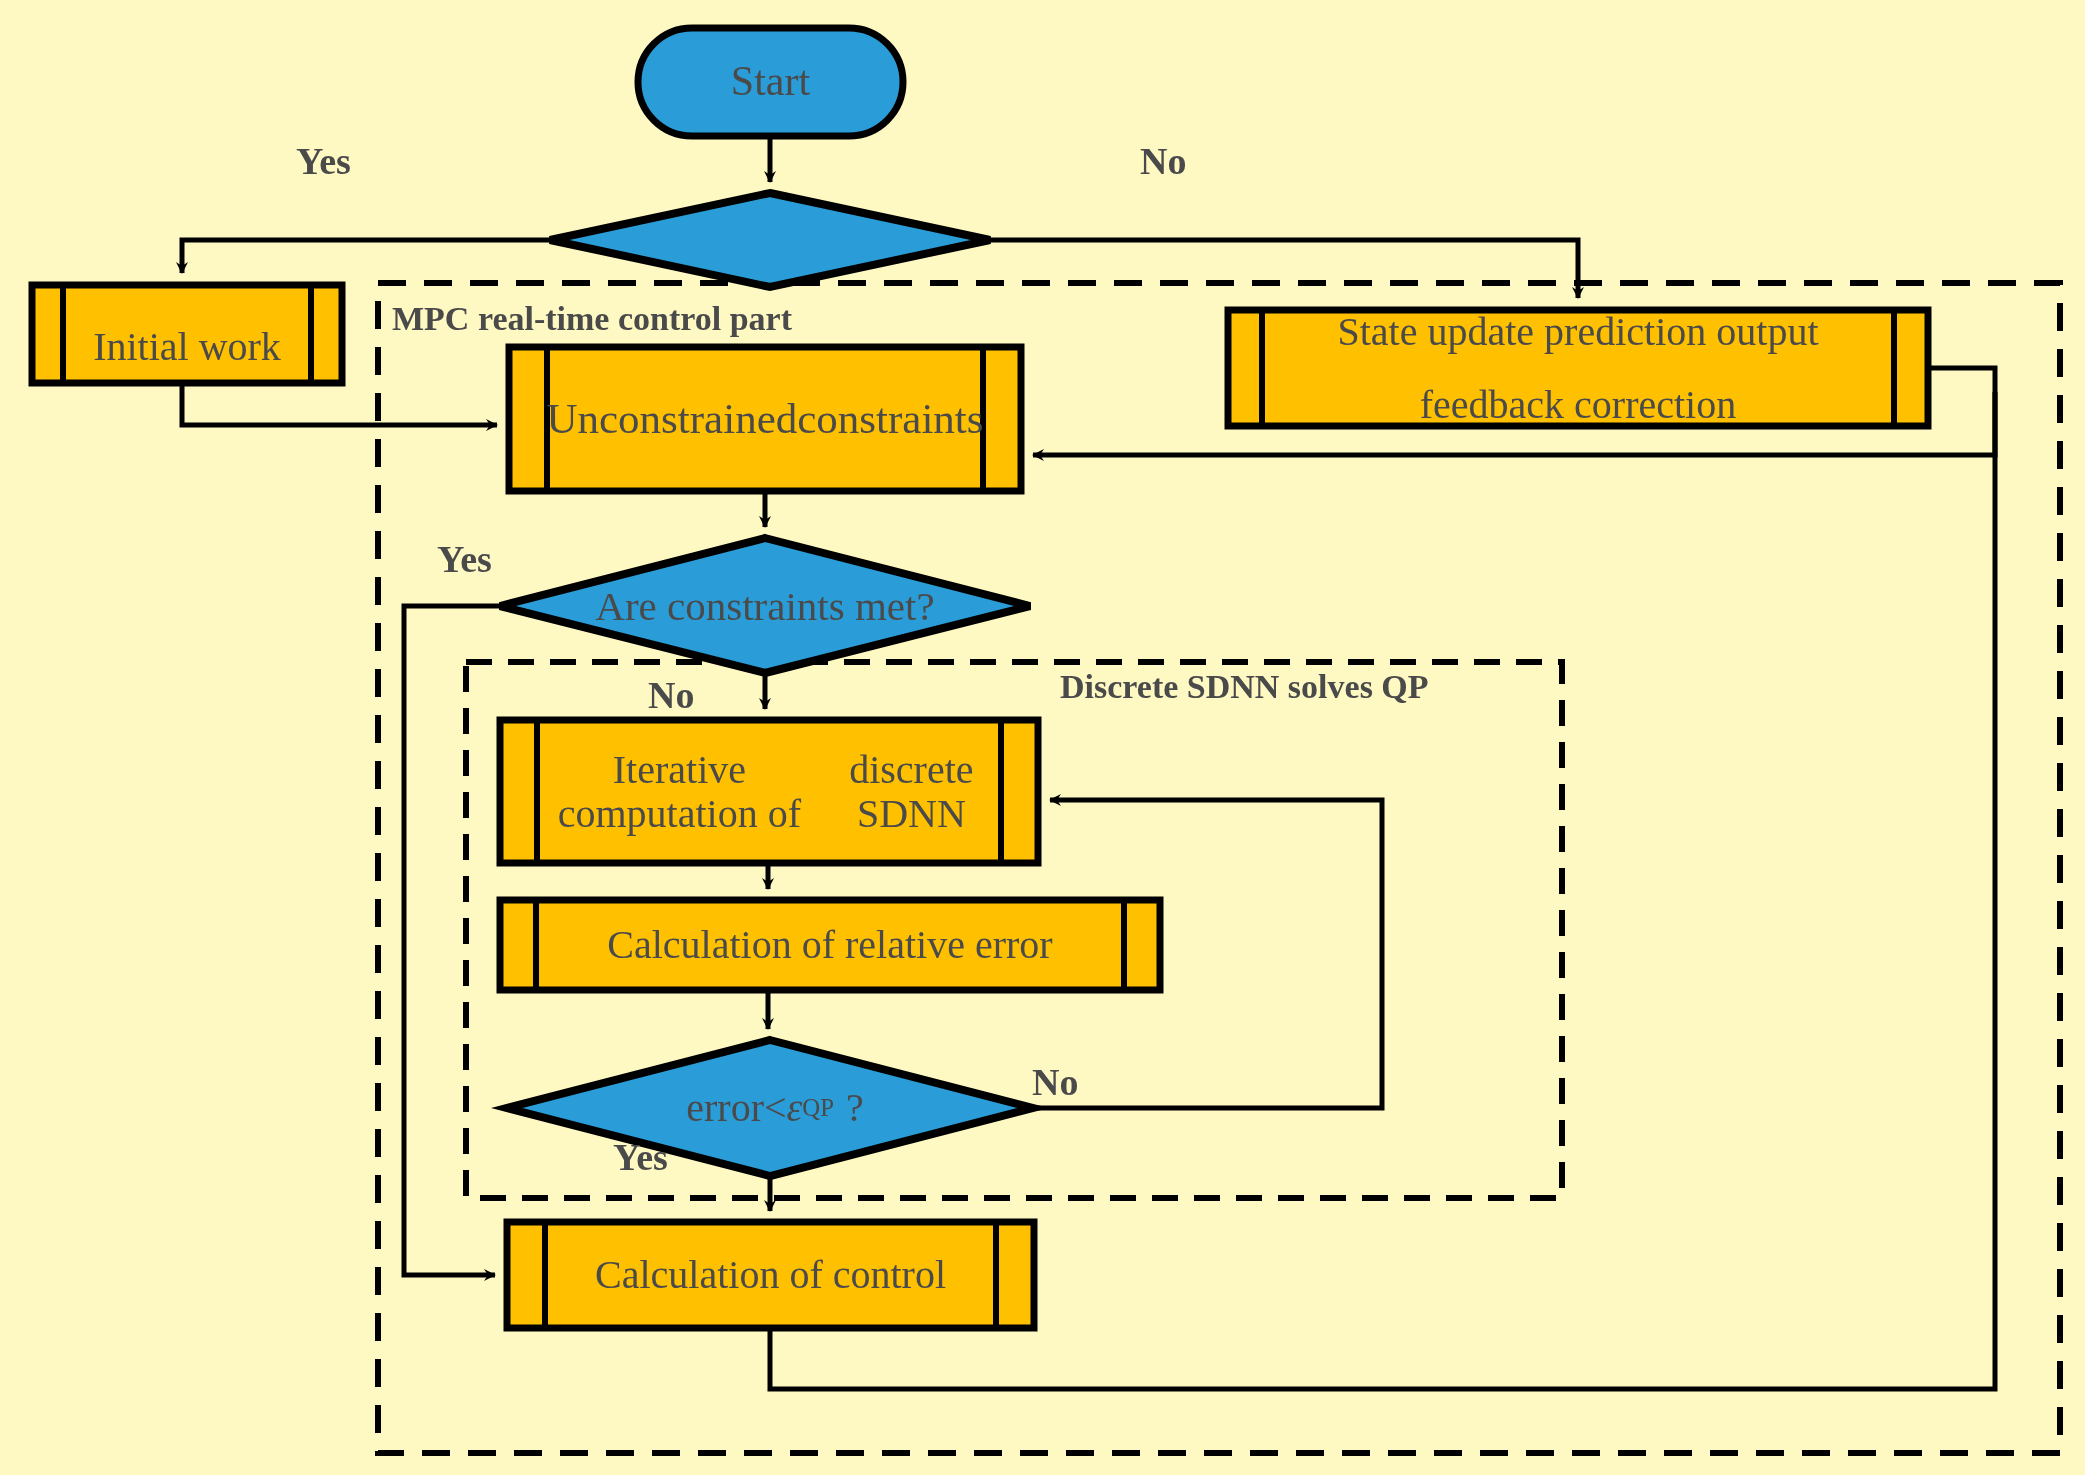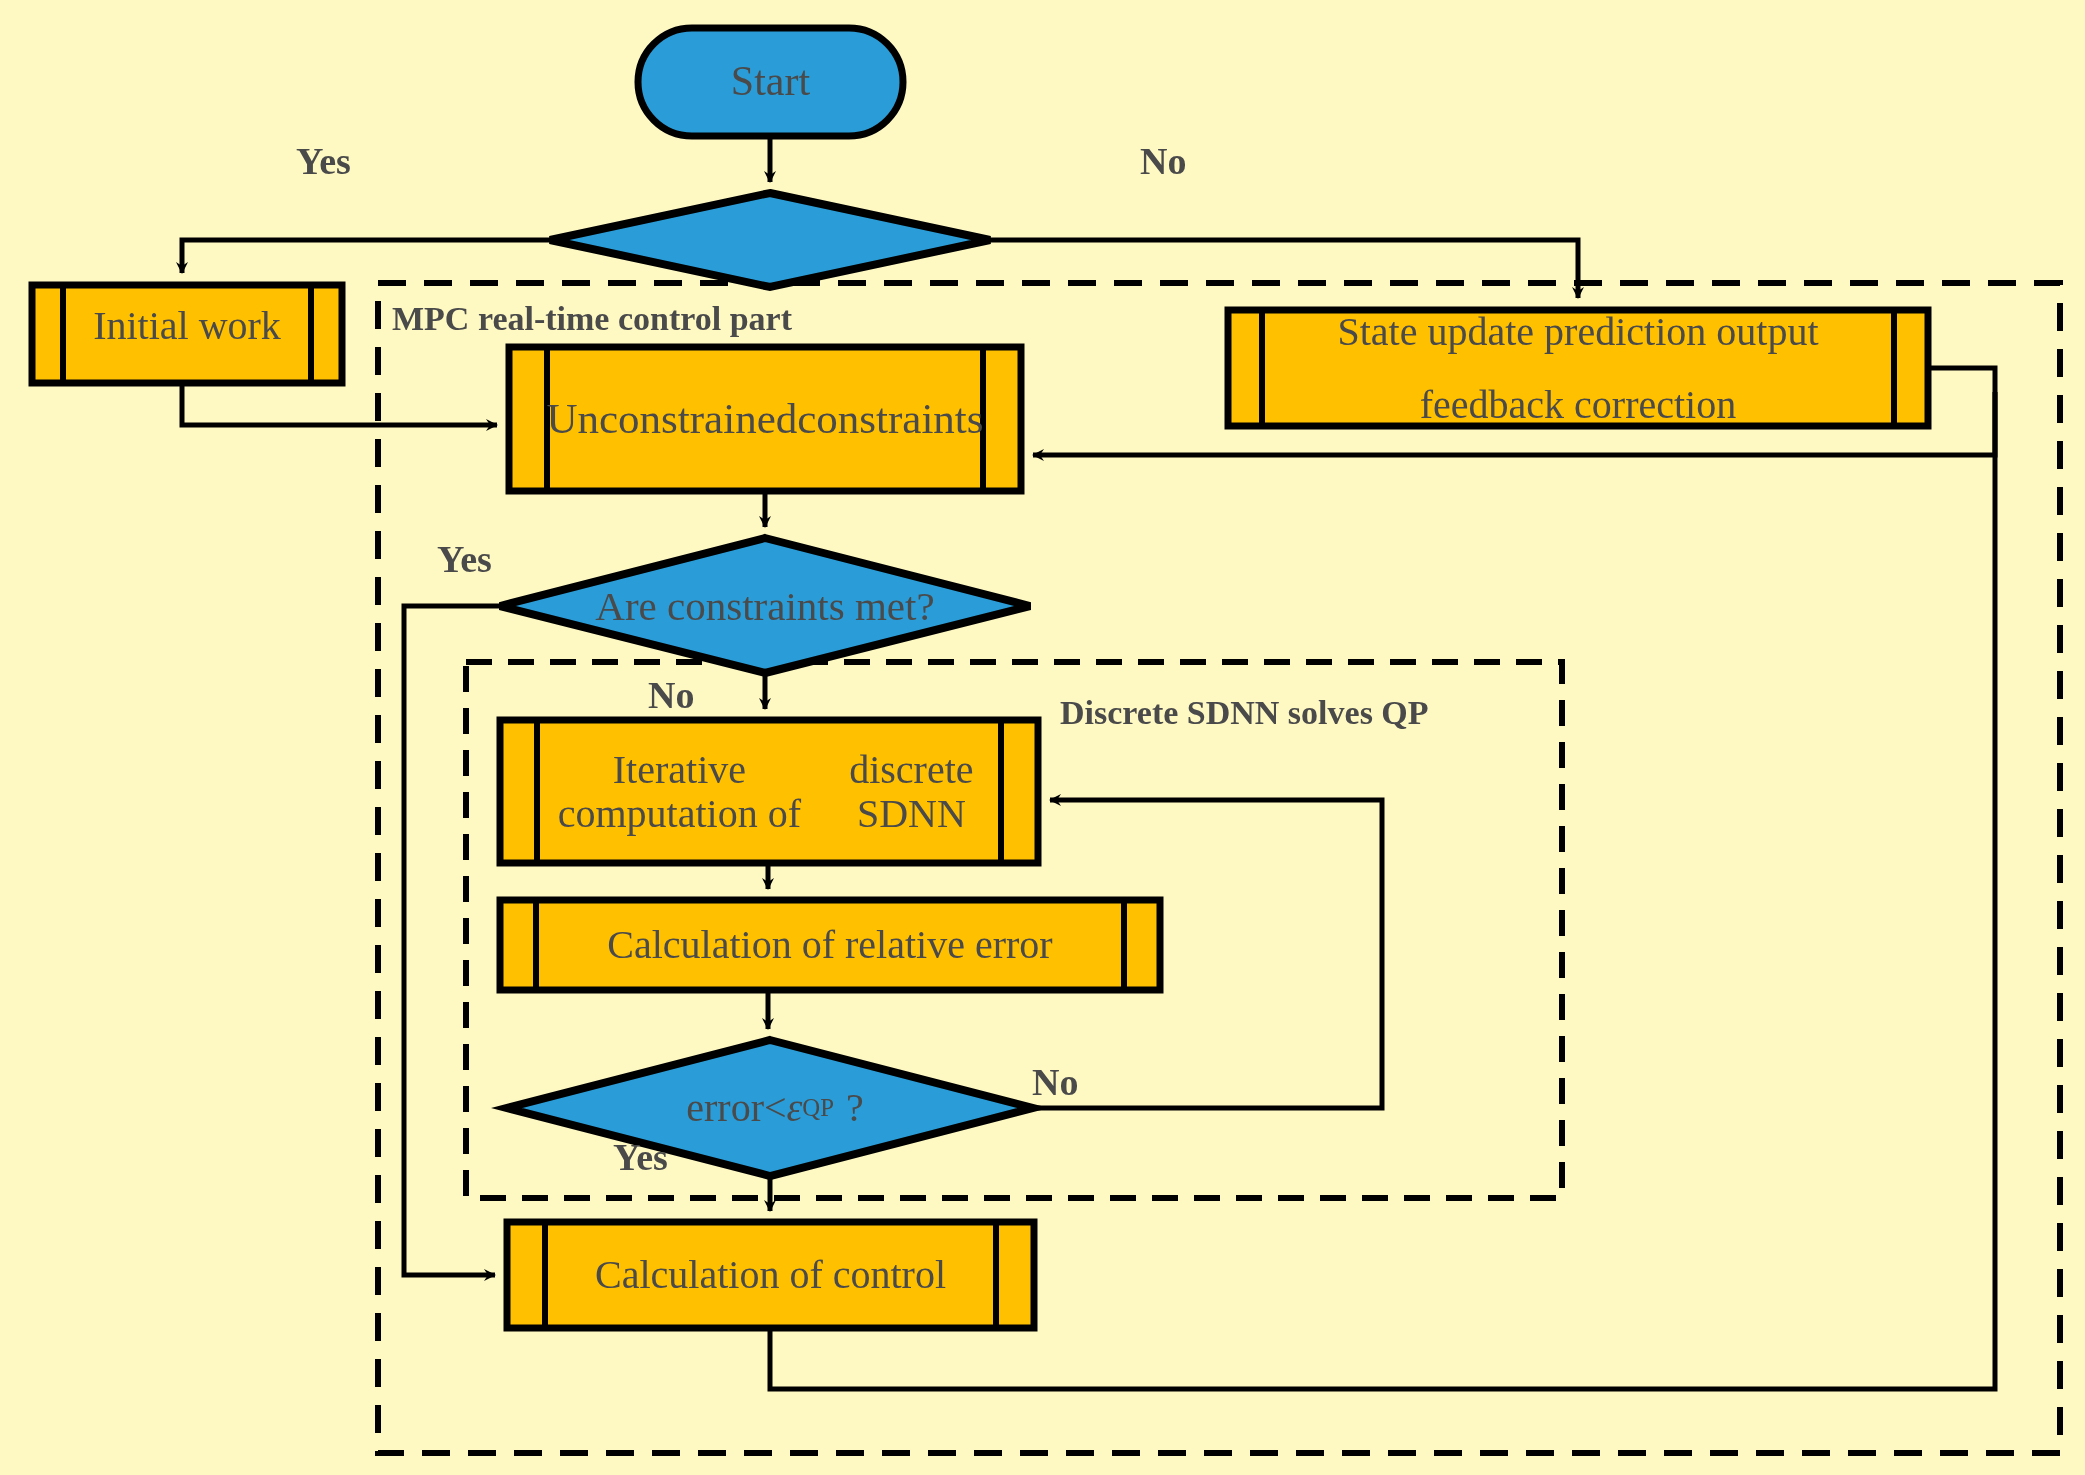--- a/index.html
+++ b/index.html
@@ -101,21 +101,21 @@
 
     <path d="M770,1176 L770,1211" stroke="#000" stroke-width="5" fill="none" marker-end="url(#arrow)"></path>
 
     <path d="M770,1328 L770,1389 L1995,1389 L1995,392" stroke="#000" stroke-width="5" fill="none"></path>
 
   </svg>
 
   <div class="node-text" style="left:638px;top:28px;width:265px;height:108px;font-size:42px;">Start</div>
 
 
-  <div class="node-text" style="left:63px;top:277px;width:248px;height:98px;font-size:40px;">Initial work</div>
+  <div class="node-text" style="left:63px;top:298px;width:248px;height:98px;font-size:40px;">Initial work</div>
 
   <div class="node-text" style="left:1262px;top:310px;width:632px;height:116px;font-size:40px;flex-direction:column;justify-content:space-between;">
     <span>State update prediction output</span>
     <span>feedback correction</span>
   </div>
 
   <div class="node-text" style="left:547px;top:347px;width:436px;height:144px;font-size:43px;flex-direction:row;">
     <span>Unconstrained</span>
     <span>constraints</span>
   </div>
@@ -146,15 +146,15 @@
   <div class="edge-label" style="left:437px;top:537px;">Yes</div>
 
   <div class="edge-label" style="left:648px;top:673px;">No</div>
 
   <div class="edge-label" style="left:1032px;top:1060px;">No</div>
 
   <div class="edge-label" style="left:613px;top:1135px;">Yes</div>
 
   <div class="group-label" style="left:392px;top:300px;">MPC real-time control part</div>
 
-  <div class="group-label" style="left:1060px;top:694px;">Discrete SDNN solves QP</div>
+  <div class="group-label" style="left:1060px;top:668px;">Discrete SDNN solves QP</div>
 
 </div>
 
 </body></html>

